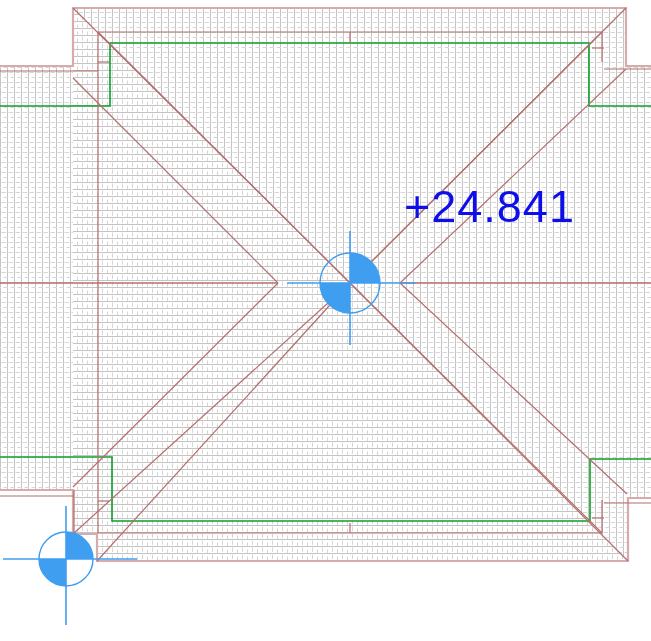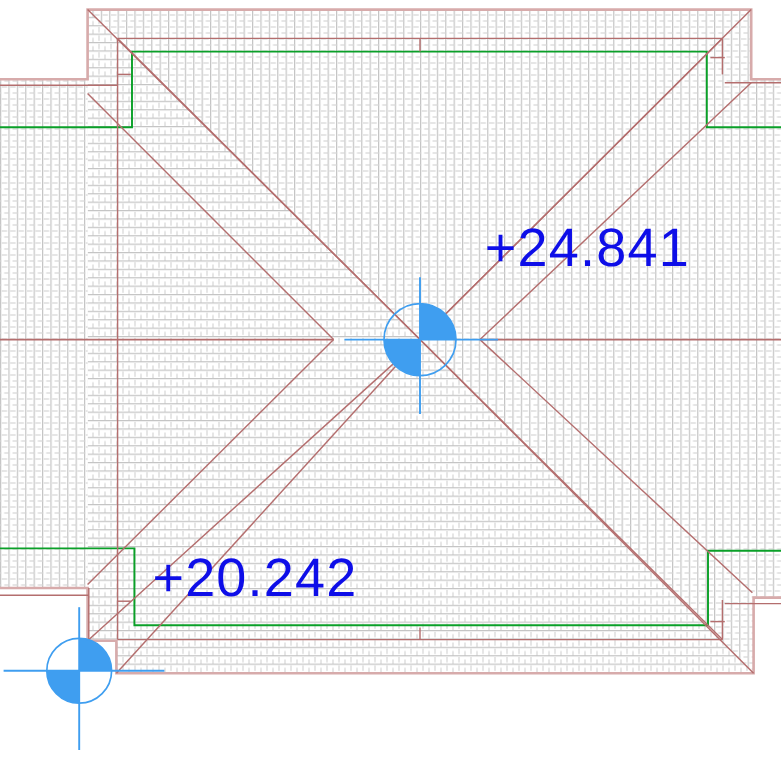--- a/index.html
+++ b/index.html
@@ -118,15 +118,14 @@
       <line x1="3" y1="559" x2="137" y2="559" stroke="#3f9ef0" stroke-width="1.6"></line>
       <line x1="66" y1="506" x2="66" y2="625" stroke="#3f9ef0" stroke-width="1.6"></line>
       <path d="M66,559 L66,532 A27,27 0 0 1 93,559 Z" fill="#3f9ef0"></path>
       <path d="M66,559 L66,586 A27,27 0 0 1 39,559 Z" fill="#3f9ef0"></path>
       <circle cx="66" cy="559" r="27" fill="none" stroke="#3f9ef0" stroke-width="1.4"></circle>
     </g>
   </svg>
 
   <div class="elev-label upper">+24.841</div>
 
-  <div class="elev-label lower">+20.242</div>
 
 </div>
 
 </body></html>

